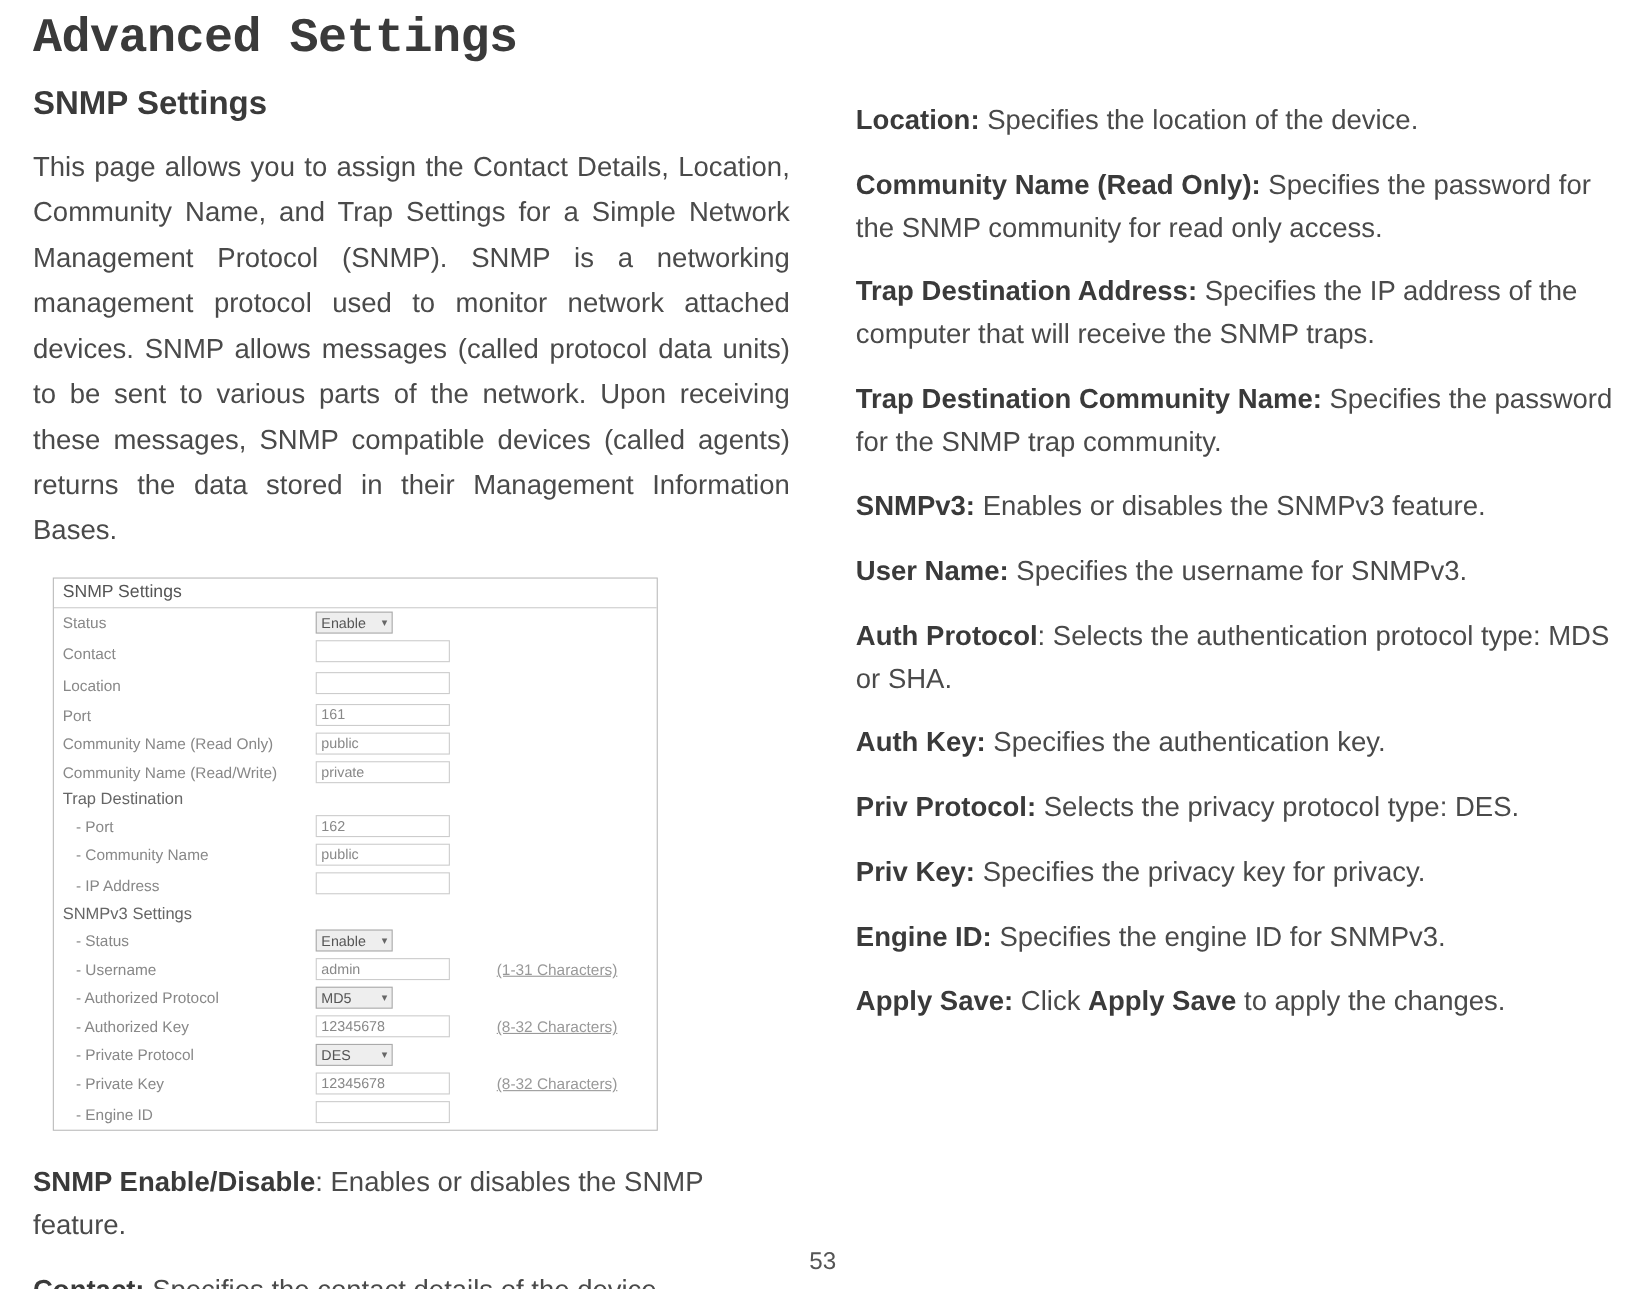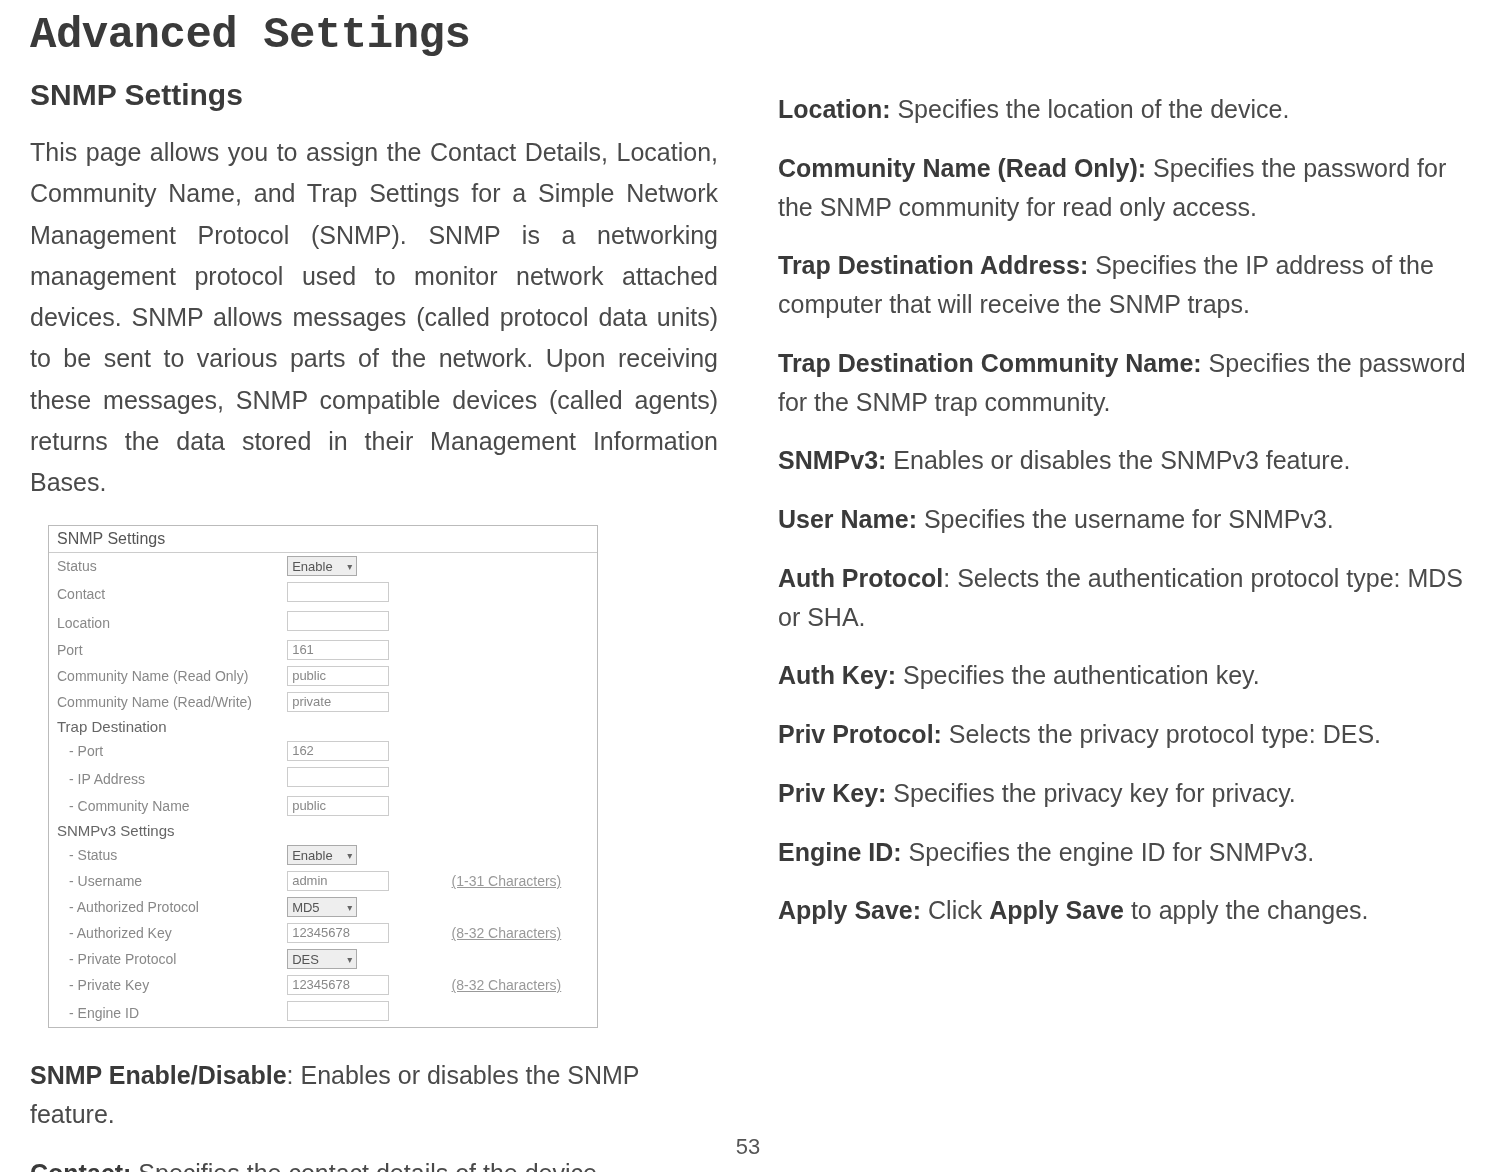--- a/index.html
+++ b/index.html
@@ -74,21 +74,21 @@
     padding: 3px 8px;
     vertical-align: middle;
   }
   .screenshot td:first-child { width: 42%; }
   .screenshot td:nth-child(2) { width: 30%; }
   .screenshot td:nth-child(3) { width: 28%; font-size: 14px; color: #999; text-decoration: underline; }
   .screenshot .fake-input {
     border: 1px solid #ccc;
     background: #fff;
     height: 20px;
-    width: 102px;
+    width: 122px;
     font-size: 13px;
     color: #888;
     padding: 1px 4px;
     line-height: 16px;
     display: inline-block;
   }
   .screenshot .fake-select {
     border: 1px solid #aaa;
     background: #eee;
     height: 20px;
@@ -158,27 +158,27 @@
             </tr>
         <tr class="section-row">
               <td colspan="3">Trap Destination</td>
             </tr>
         <tr class="sub">
               <td>- Port</td>
               <td><span class="fake-input">162</span></td>
               <td></td>
             </tr>
         <tr class="sub">
-              <td>- IP Address</td>
-              <td><span class="fake-input"></span></td>
-              <td></td>
-            </tr>
-        <tr class="sub">
               <td>- Community Name</td>
               <td><span class="fake-input">public</span></td>
+              <td></td>
+            </tr>
+        <tr class="sub">
+              <td>- IP Address</td>
+              <td><span class="fake-input"></span></td>
               <td></td>
             </tr>
         <tr class="section-row">
               <td colspan="3">SNMPv3 Settings</td>
             </tr>
         <tr class="sub">
               <td>- Status</td>
               <td><span class="fake-select">Enable</span></td>
               <td></td>
             </tr>

